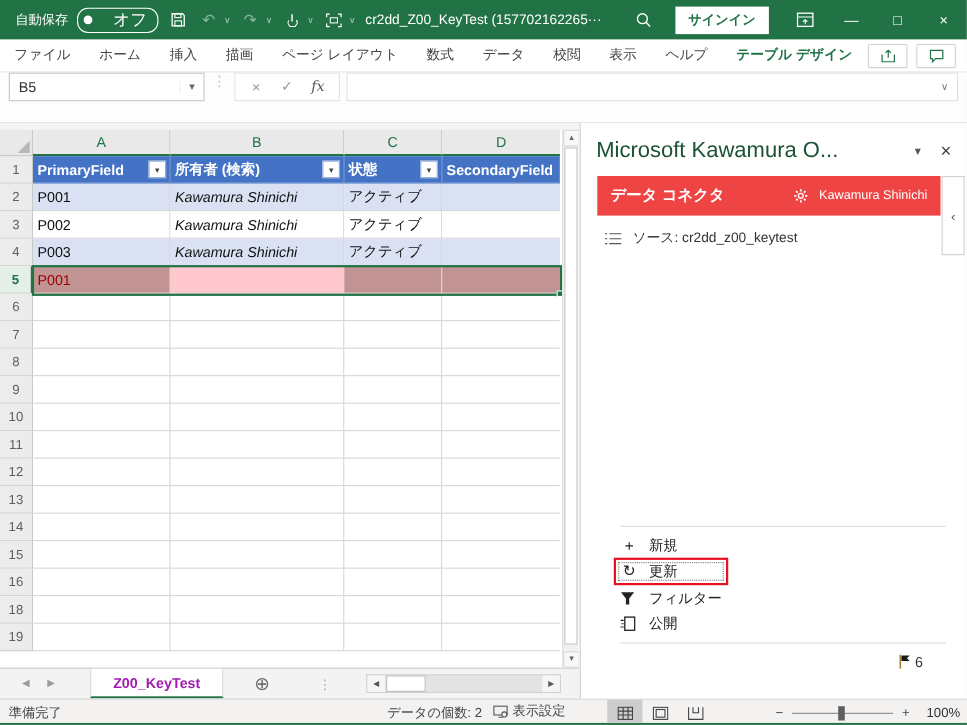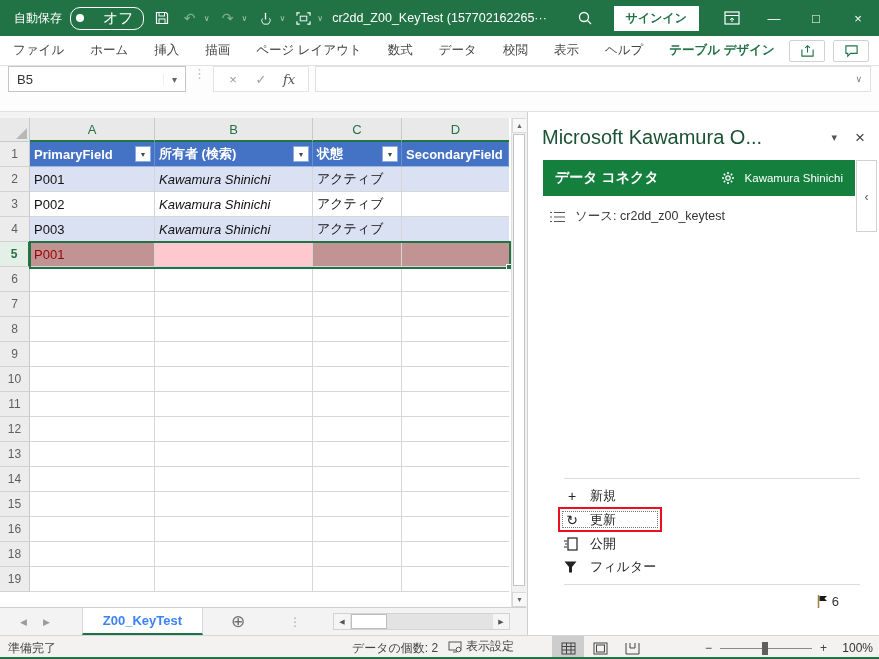--- a/index.html
+++ b/index.html
@@ -65,21 +65,21 @@
 
   
   .vscroll { position:absolute; left:511px; top:0; width:15px; height:489px; background:#f1f1f1; border-left:1px solid #e0e0e0; }
   .varrow { position:absolute; left:0; width:15px; height:15px; background:#f8f8f8; border:1px solid #d8d8d8; color:#666; font-size:7px; display:flex; align-items:center; justify-content:center; cursor:pointer; }
   .vthumb { position:absolute; left:1px; top:16px; width:12px; height:452px; background:#fff; border:1px solid #c3c3c3; cursor:pointer; }
 
   
   .tabstrip { position:absolute; left:0; top:607px; width:526px; height:28px; background:#f3f3f3; border-top:1px solid #cfcfcf; display:flex; align-items:center; }
   .snav { color:#9b9b9b; font-size:9px; padding:0 8px; cursor:pointer; }
   .snav:first-child { margin-left:12px; }
-  .sheettab { height:100%; background:#fff; border-left:1px solid #d8d8d8; border-right:1px solid #d8d8d8; border-bottom:2px solid #217346; color:#3b82f6; font-weight:bold; font-size:13px; display:flex; align-items:center; padding:0 20px; margin-left:24px; cursor:pointer; }
+  .sheettab { height:100%; background:#fff; border-left:1px solid #d8d8d8; border-right:1px solid #d8d8d8; border-bottom:2px solid #217346; color:#a21caf; font-weight:bold; font-size:13px; display:flex; align-items:center; padding:0 20px; margin-left:24px; cursor:pointer; }
   .addsheet { color:#717171; font-size:17px; margin-left:28px; cursor:pointer; }
   .sdots { color:#aaa; font-size:12px; margin-left:44px; }
   .hscroll { position:absolute; left:333px; top:5px; width:177px; height:17px; background:#e3e3e3; border:1px solid #d2d2d2; }
   .harrow { position:absolute; top:0; width:16px; height:15px; background:#f5f5f5; color:#555; font-size:7px; display:flex; align-items:center; justify-content:center; cursor:pointer; }
   .hthumb { position:absolute; left:17px; top:0; width:36px; height:15px; background:#fff; border:1px solid #bdbdbd; cursor:pointer; }
 
   
   .statusbar { position:absolute; left:0; top:635px; width:879px; height:24px; background:#f3f2f1; border-top:1px solid #d5d5d5; font-size:12px; color:#444; }
   .sb-mode { position:absolute; left:8px; top:4px; }
   .sb-count { position:absolute; left:352px; top:4px; }
@@ -91,21 +91,21 @@
   .zoomtrack { position:relative; width:92px; height:1px; background:#8a8a8a; }
   .zoomthumb { position:absolute; left:42px; top:-6px; width:6px; height:13px; background:#5f5f5f; cursor:pointer; }
   .sb-zoomlevel { font-size:12px; color:#333; width:38px; text-align:right; }
 
   
   .panel { position:absolute; left:527px; top:112px; width:352px; height:523px; background:#fff; border-left:1px solid #cfcfcf; }
   .p-titlerow { position:absolute; left:0; top:14px; width:100%; display:flex; align-items:center; padding:0 14px; }
   .p-title { font-size:20px; color:#1c5234; flex:1; white-space:nowrap; overflow:hidden; }
   .p-caret { color:#555; font-size:11px; margin-right:18px; cursor:pointer; }
   .p-close { color:#444; font-size:17px; cursor:pointer; }
-  .p-greenbar { position:absolute; left:15px; top:48px; width:312px; height:36px; background:#15803d; color:#fff; display:flex; align-items:center; padding:0 12px; }
+  .p-greenbar { position:absolute; left:15px; top:48px; width:312px; height:36px; background:#ef4444; color:#fff; display:flex; align-items:center; padding:0 12px; }
   .p-gb-title { font-weight:bold; font-size:14px; flex:1; }
   .p-user { font-size:11.5px; margin-left:10px; }
   .p-collapse { position:absolute; left:328px; top:48px; width:21px; height:72px; background:#fff; border:1px solid #d0d0d0; color:#555; font-size:12px; text-align:center; line-height:72px; cursor:pointer; }
   .p-source { position:absolute; left:22px; top:96px; display:flex; align-items:center; gap:10px; font-size:12.5px; color:#333; }
   .p-sep1 { position:absolute; left:36px; top:366px; width:296px; height:1px; background:#dcdcdc; }
   .p-menu { position:absolute; left:30px; top:372px; }
   .p-item { display:flex; align-items:center; gap:10px; height:23px; font-size:13px; color:#222; cursor:pointer; padding:0 6px; }
   .p-item .p-ico { width:16px; text-align:center; font-size:14px; color:#222; }
   .p-item.highlight { border:2px solid #e81123; outline:1px dotted #777; outline-offset:-5px; padding:0 10px 0 4px; height:25px; }
   .p-sep2 { position:absolute; left:36px; top:472px; width:296px; height:1px; background:#dcdcdc; }
@@ -464,37 +464,37 @@
       <div class="p-item">
         <span class="p-ico">+</span>
         <span>新規</span>
       </div>
       <div class="p-item highlight">
         <span class="p-ico">↻</span>
         <span>更新</span>
       </div>
       <div class="p-item">
         <span class="p-ico">
+          <svg width="13" height="12" viewBox="0 0 13 12">
+              <path d="M0.5 0.5h12L8 6v5.5H5V6z" fill="#222"></path>
+            </svg>
+        </span>
+        <span>フィルター</span>
+      </div>
+      <div class="p-item">
+        <span class="p-ico">
           <svg width="14" height="14" viewBox="0 0 14 14">
               <rect x="4" y="1" width="9" height="12" fill="none" stroke="#222" stroke-width="1.2"></rect>
               <g stroke="#222">
                 <path d="M0 4h3M1 7h2M0 10h3"></path>
               </g>
             </svg>
         </span>
         <span>公開</span>
       </div>
-      <div class="p-item">
-        <span class="p-ico">
-          <svg width="13" height="12" viewBox="0 0 13 12">
-              <path d="M0.5 0.5h12L8 6v5.5H5V6z" fill="#222"></path>
-            </svg>
-        </span>
-        <span>フィルター</span>
-      </div>
     </div>
     <div class="p-sep2"></div>
     <span class="p-flag">
       <svg width="11" height="13" viewBox="0 0 11 13">
           <path d="M1.5 0v13" stroke="#a08336" stroke-width="1.5"></path>
           <path d="M2.5 1h7.5L7.5 3.5 10 6H2.5z" fill="#1a1a1a"></path>
         </svg>
       <span>6</span>
     </span>
   </div>

